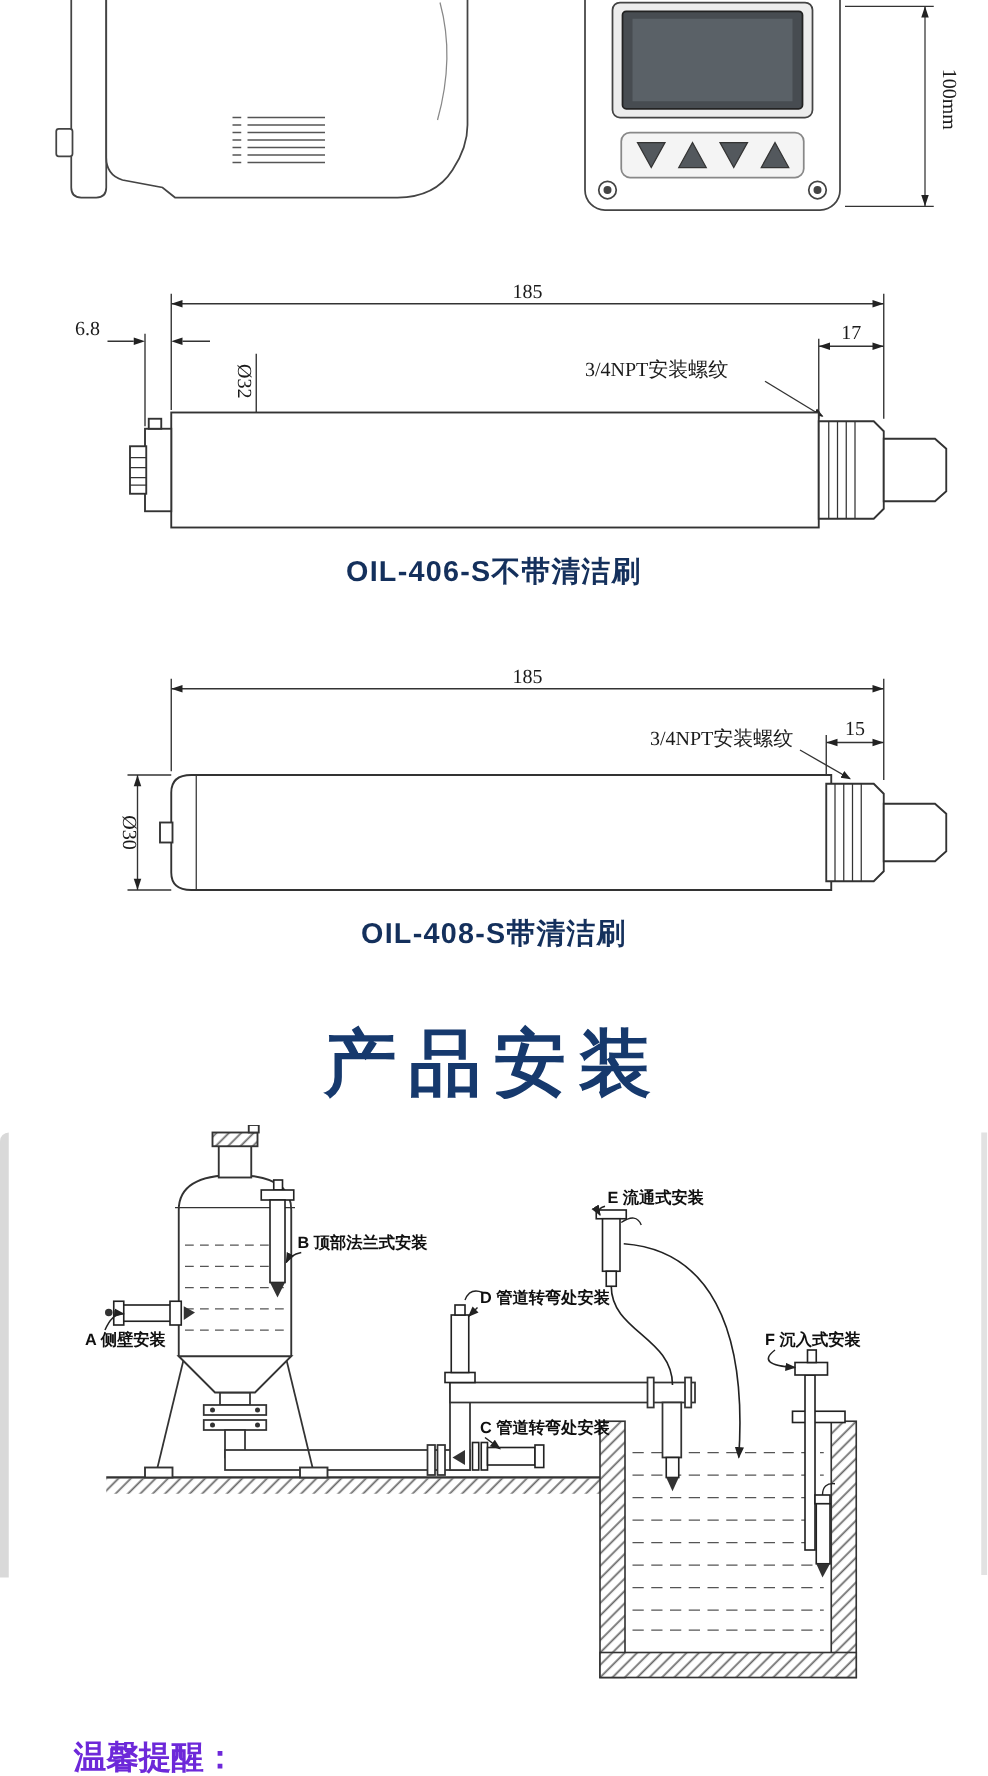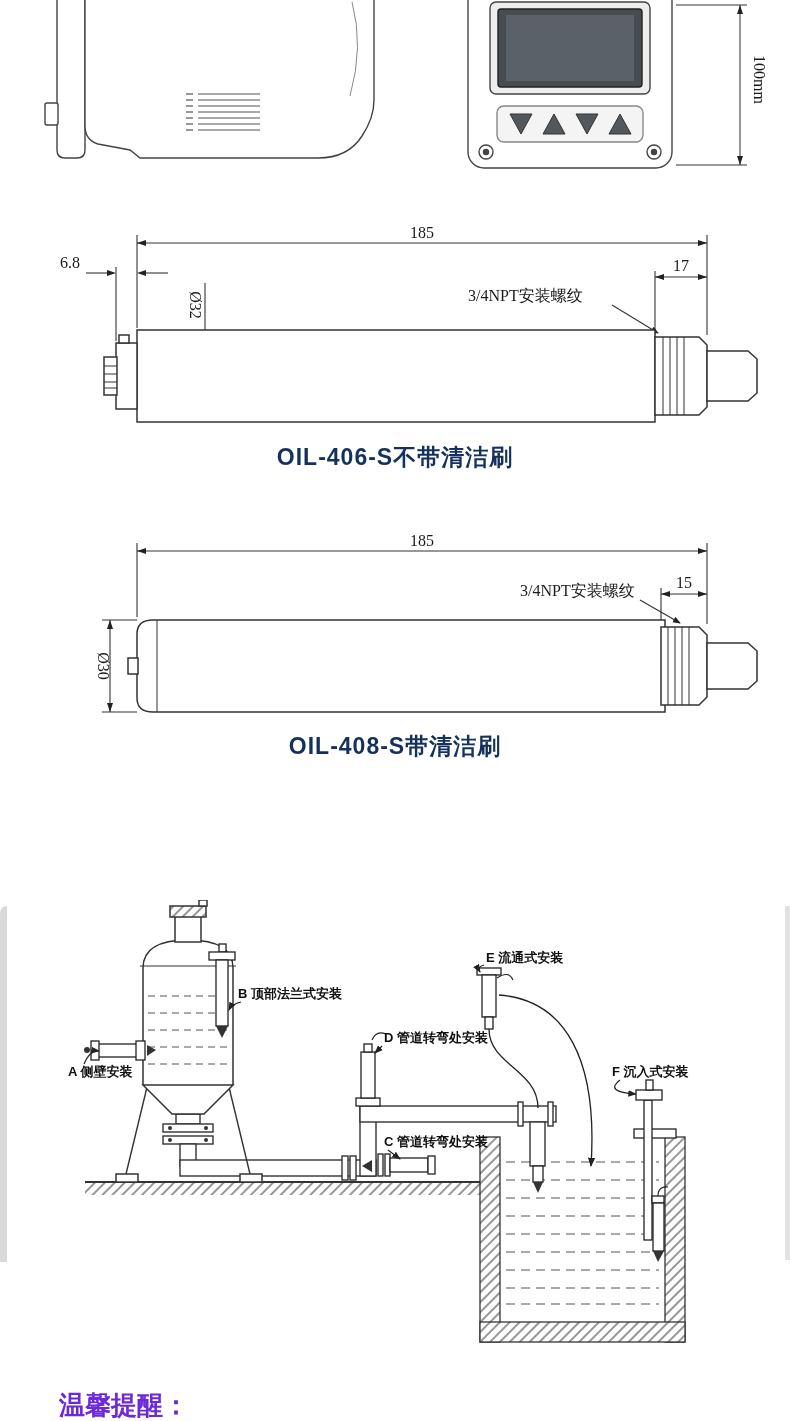--- a/index.html
+++ b/index.html
@@ -163,20 +163,21 @@
       <polygon points="661,99 699,99 707,107 707,169 699,177 661,177"></polygon>
       <line x1="668" y1="99" x2="668" y2="177" stroke-width="1"></line>
       <line x1="675" y1="99" x2="675" y2="177" stroke-width="1"></line>
       <line x1="682" y1="99" x2="682" y2="177" stroke-width="1"></line>
       <line x1="689" y1="99" x2="689" y2="177" stroke-width="1"></line>
       <polygon points="707,115 748,115 757,123 757,153 748,161 707,161"></polygon>
     </g>
     <text class="caption" x="395" y="226" text-anchor="middle">OIL-408-S带清洁刷</text>
   </svg>
 
+  <div class="big-title" style="top:812px">产品安装</div>
 
   <svg class="abs" style="top:900px" width="790" height="480" viewBox="0 0 790 480">
     <defs>
       <pattern id="ht" width="7" height="7" patternUnits="userSpaceOnUse" patternTransform="rotate(45)">
         <rect width="7" height="7" fill="#fff"></rect>
         <line x1="1" y1="0" x2="1" y2="7" stroke="#6a6a6a" stroke-width="1.4"></line>
       </pattern>
       <marker id="ar3" viewBox="0 0 10 10" refX="8" refY="5" markerWidth="8" markerHeight="8" orient="auto-start-reverse">
         <path d="M0,1.5 L9,5 L0,8.5 Z" fill="#222"></path>
       </marker>

